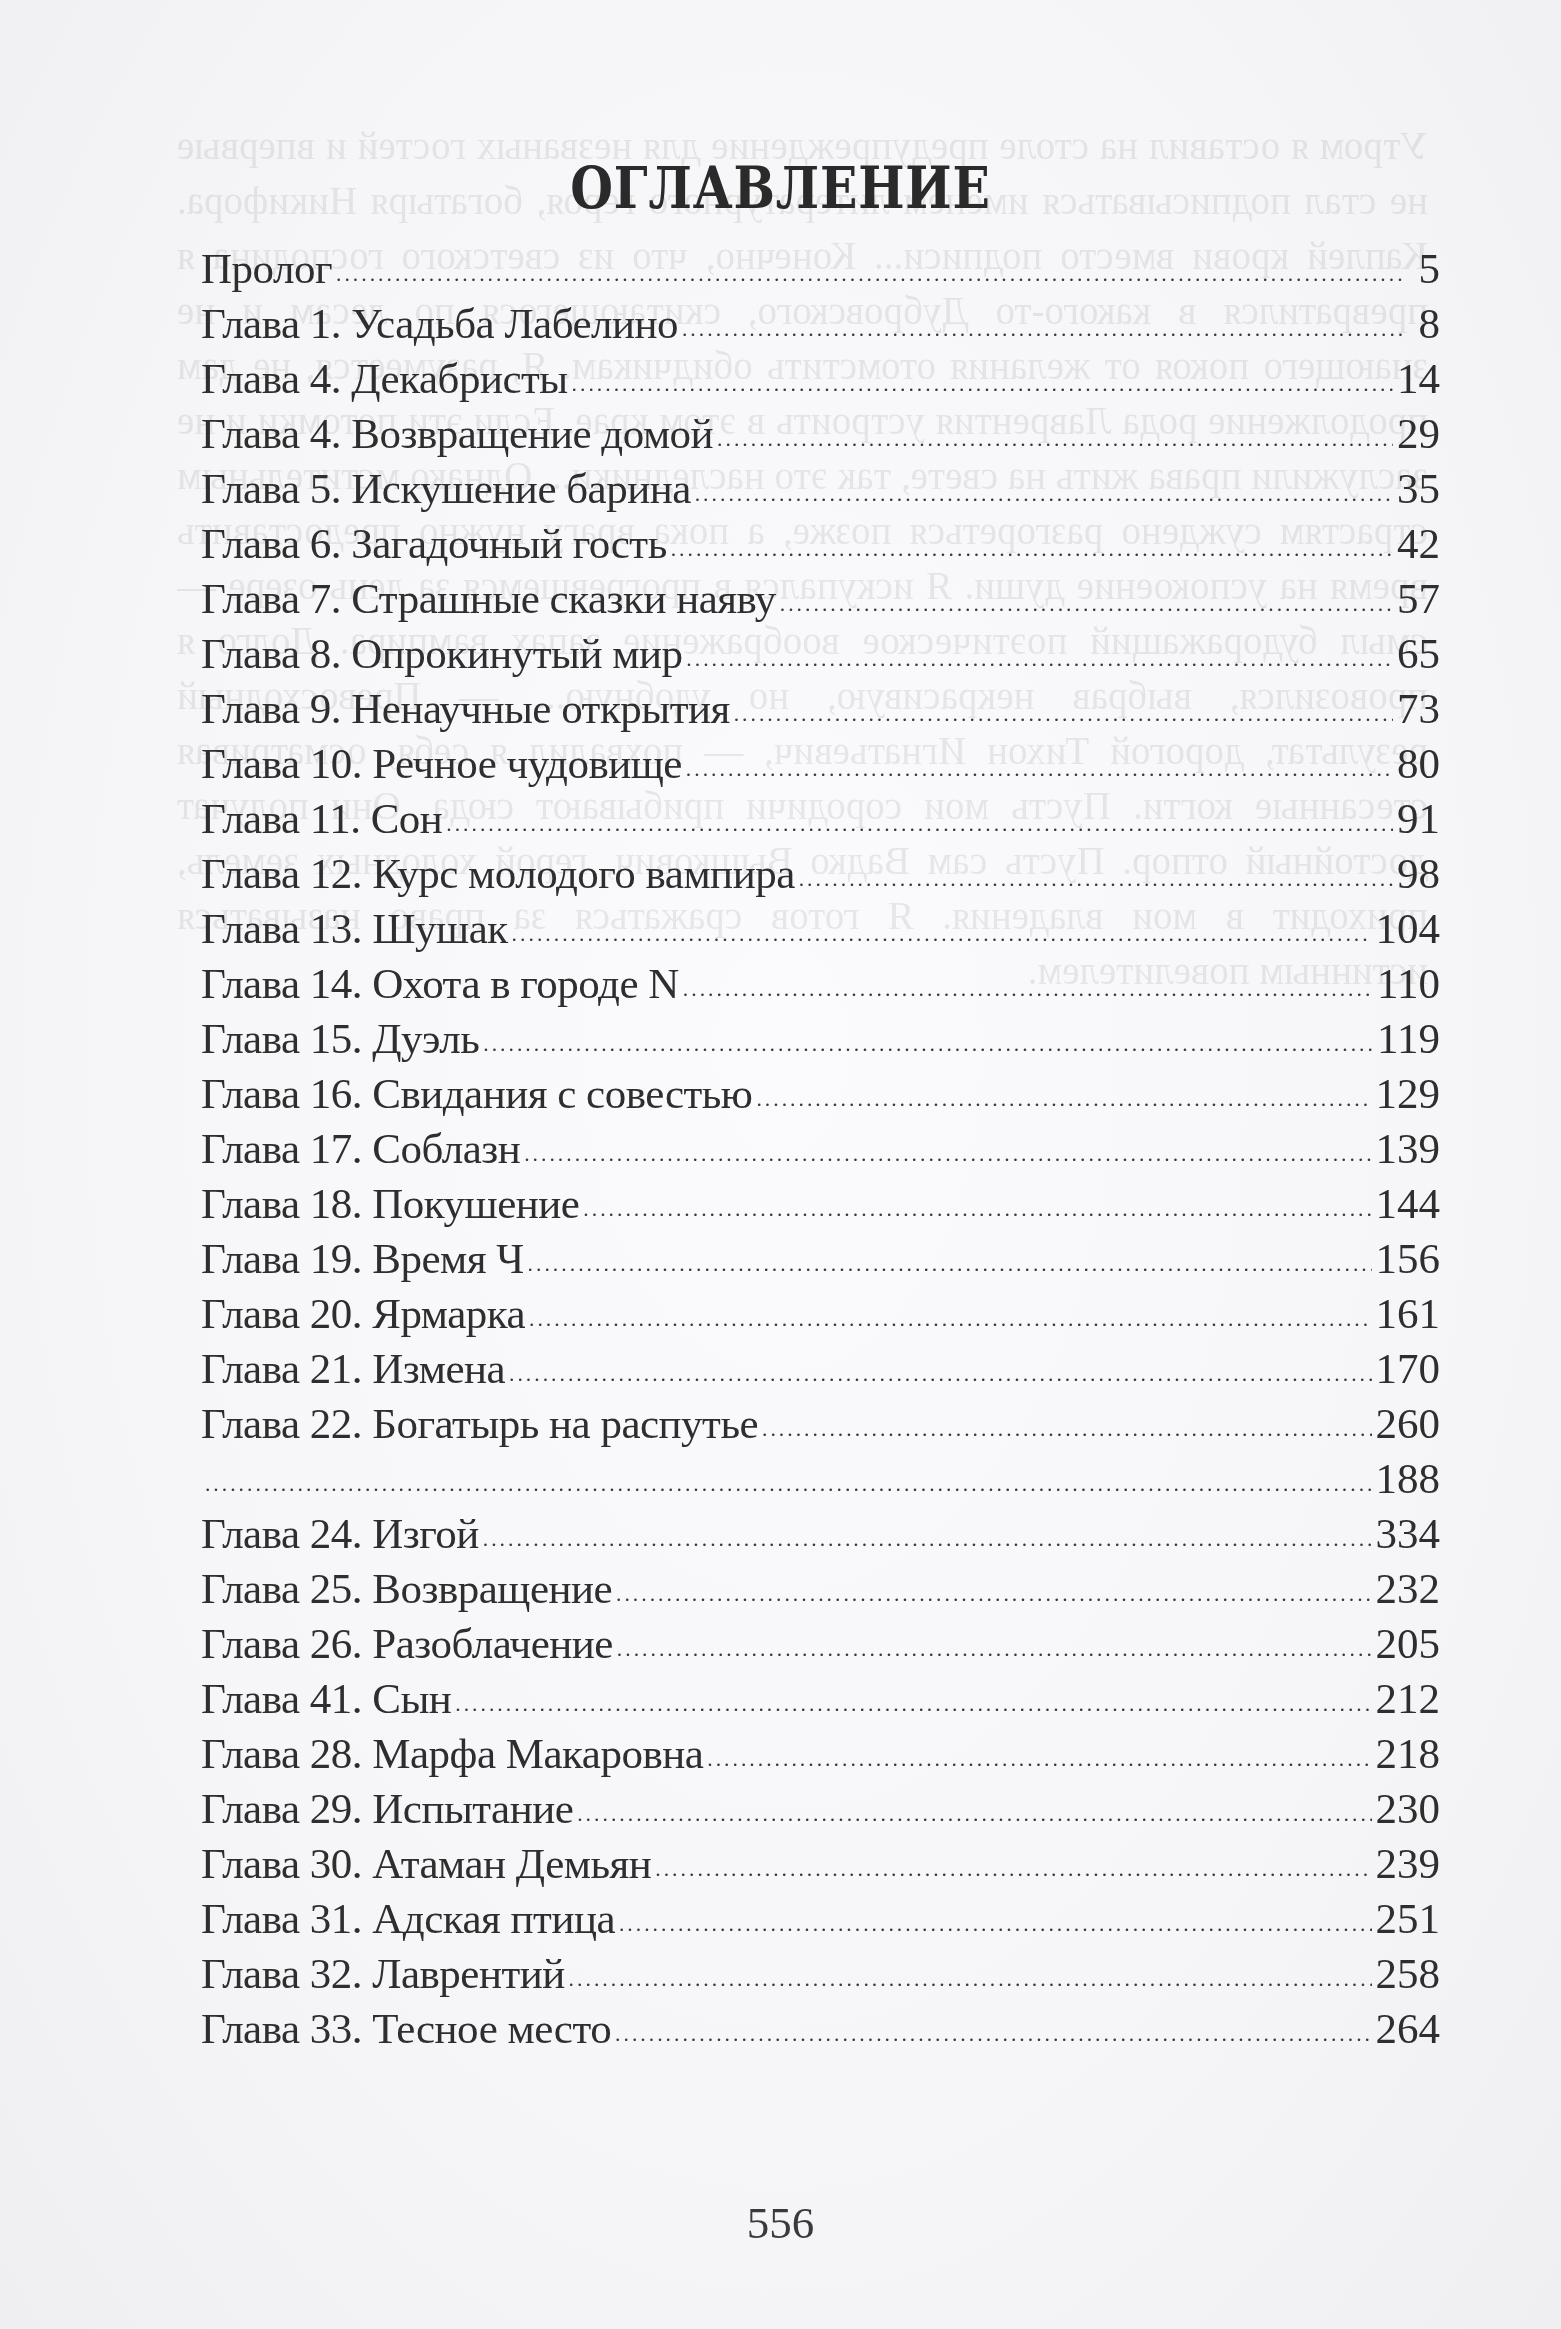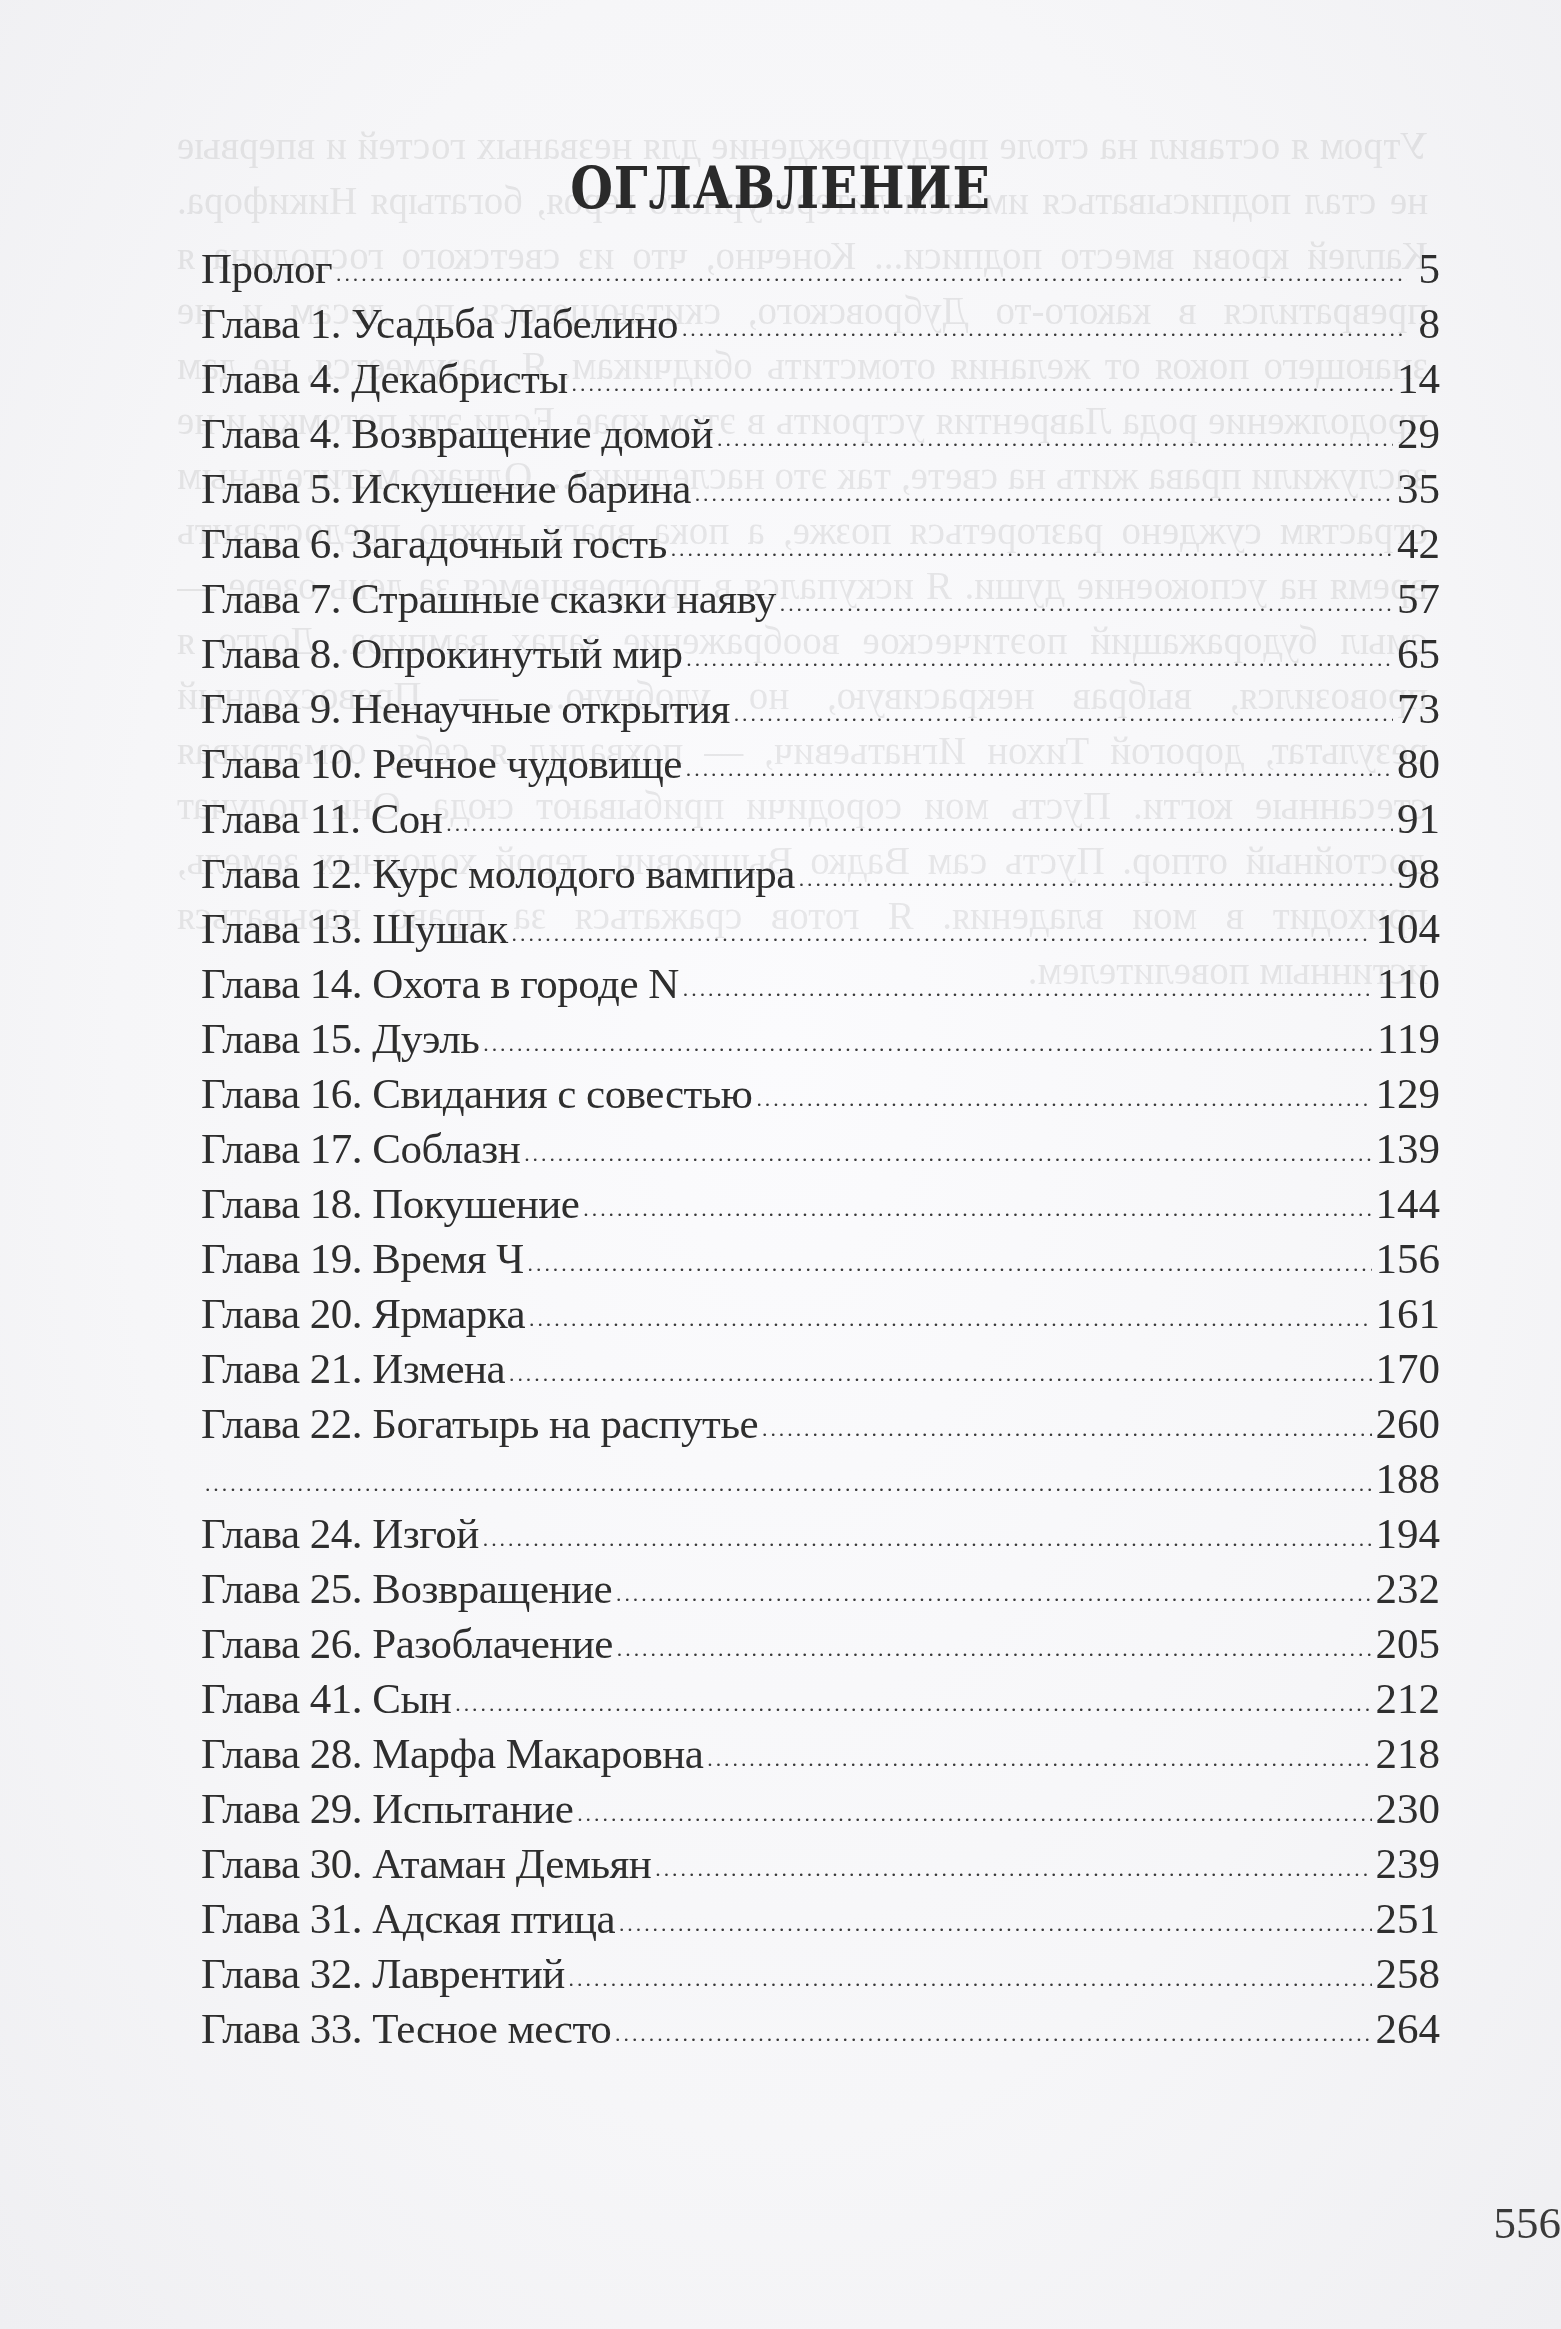--- a/index.html
+++ b/index.html
@@ -91,21 +91,21 @@
     .toc-page {
       white-space: nowrap;
       text-align: right;
       min-width: 29.6px;
     }
     .page-number {
       position: absolute;
       left: 0;
       top: 2197px;
       width: 1561px;
-      text-align: right;
+      text-align: center;
       font-size: 45px;
       color: #3a3a3a;
     }
   </style>
 </head>
 <body>
 
 <div class="page">
   <div class="bleed">Утром я оставил на столе предупреждение для незваных гостей и впервые не стал подписываться именем литературного героя, богатыря Никифора. Каплей крови вместо подписи... Конечно, что из светского господина я превратился в какого-то Дубровского, скитающегося по лесам и не знающего покоя от желания отомстить обидчикам. Я, разумеется, не дам продолжение рода Лаврентия устроить в этом крае. Если эти потомки и не заслужили права жить на свете, так это наследники... Однако мстительным страстям суждено разгореться позже, а пока врагу нужно предоставить время на успокоение души. Я искупался в прогревшемся за день озере — смыл будоражащий поэтическое воображение запах вампира. Долго я провозился, выбрав некрасивую, но удобную... — Превосходный результат, дорогой Тихон Игнатьевич, — похвалил я себя, осматривая стесанные когти. Пусть мои сородичи прибывают сюда. Они получат достойный отпор. Пусть сам Вадко Вышкович, герой холодных земель, приходит в мои владения. Я готов сражаться за право называться истинным повелителем.</div>
 
@@ -222,21 +222,21 @@
         <span class="toc-dots"></span>
         <span class="toc-page">260</span>
       </li>
     <li class="toc-row">
         <span class="toc-dots"></span>
         <span class="toc-page">188</span>
       </li>
     <li class="toc-row">
         <span class="toc-title">Глава 24. Изгой</span>
         <span class="toc-dots"></span>
-        <span class="toc-page">194</span>
+        <span class="toc-page">334</span>
       </li>
     <li class="toc-row">
         <span class="toc-title">Глава 25. Возвращение</span>
         <span class="toc-dots"></span>
         <span class="toc-page">232</span>
       </li>
     <li class="toc-row">
         <span class="toc-title">Глава 26. Разоблачение</span>
         <span class="toc-dots"></span>
         <span class="toc-page">205</span>

